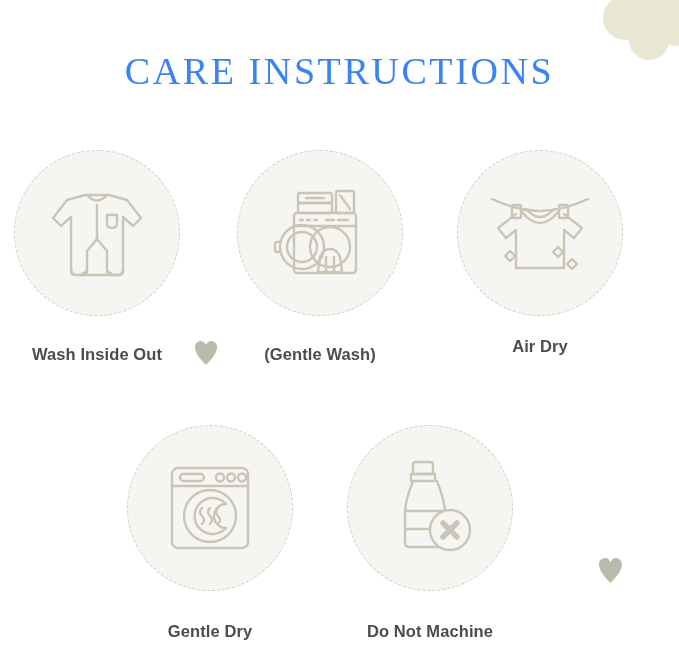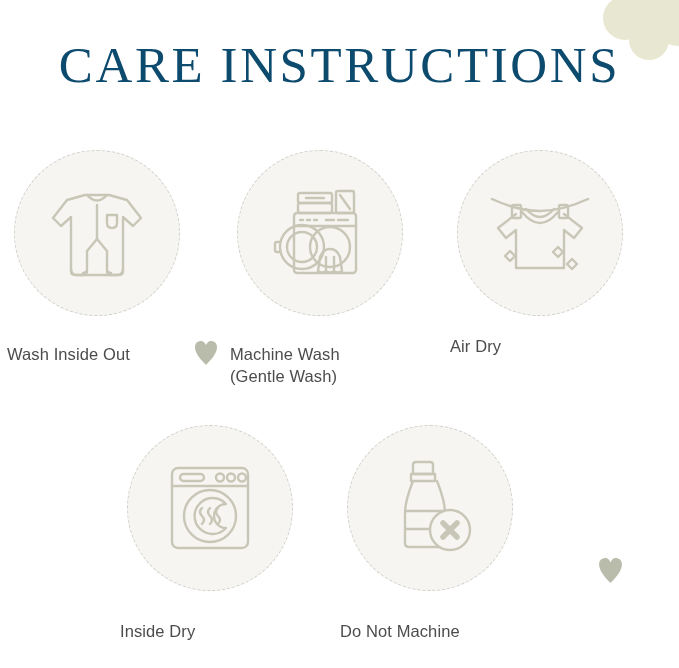--- a/index.html
+++ b/index.html
@@ -28,26 +28,26 @@
   
   .title-wrap {
     position: absolute;
     top: 40px;
     left: 0;
     width: 679px;
     text-align: center;
   }
   .page-title {
     font-family: "Liberation Serif", serif;
-    font-size: 51px;
+    font-size: 38px;
     font-weight: 400;
     letter-spacing: 2.6px;
-    color: #0c4a6e;
+    color: #3b82f6;
     line-height: 1;
-    margin: 0;
+    margin: 12px;
     white-space: nowrap;
   }
 
   
   .badge {
     position: absolute;
     width: 166px;
     height: 166px;
     border-radius: 50%;
     background: #f7f5f1;
@@ -65,25 +65,26 @@
   #badge-0 { left: 14px;  top: 150px; }
   #badge-1 { left: 237px; top: 150px; }
   #badge-2 { left: 457px; top: 150px; }
   
   #badge-3 { left: 127px; top: 425px; }
   #badge-4 { left: 347px; top: 425px; }
 
   
   .label {
     position: absolute;
+    text-align: center;
     color: #4c4c4c;
     font-size: 16.5px;
     line-height: 22px;
     font-family: "Liberation Sans", sans-serif;
-    font-weight: 400;
+    font-weight: 700;
     letter-spacing: 0.1px;
   }
   .label .l2 { display: block; }
 
   #label-0 { left: 7px;   top: 343px; width: 180px; }
   #label-1 { left: 230px; top: 343px; width: 180px; }
   #label-2 { left: 450px; top: 335px; width: 180px; }
   #label-3 { left: 120px; top: 620px; width: 180px; }
   #label-4 { left: 340px; top: 620px; width: 180px; }
 
@@ -218,31 +219,30 @@
     <path d="M65 67 l14 14 M79 67 l-14 14" stroke-width="5.5"></path>
   </svg>
 </div>
 
 <div class="label" id="label-0">
   <span>Wash Inside Out</span>
   <span class="l2"></span>
 </div>
 
 <div class="label" id="label-1">
-  <span>Machine Wash</span>
   <span class="l2">(Gentle Wash)</span>
 </div>
 
 <div class="label" id="label-2">
   <span>Air Dry</span>
   <span class="l2"></span>
 </div>
 
 <div class="label" id="label-3">
-  <span>Inside Dry</span>
+  <span>Gentle Dry</span>
 </div>
 
 <div class="label" id="label-4">
   <span>Do Not Machine</span>
   <span class="l2"></span>
 </div>
 
 <div class="heart" id="heart-divider">
   <svg width="24" height="26" viewBox="0 0 24 26">
     <path d="M12 25 C3 16 1 11 1 7 C1 3 4 1 7 1 C9.5 1 11 3 12 5 C13 3 14.5 1 17 1 C20 1 23 3 23 7 C23 11 21 16 12 25 Z" fill="#b9bcab"></path>

